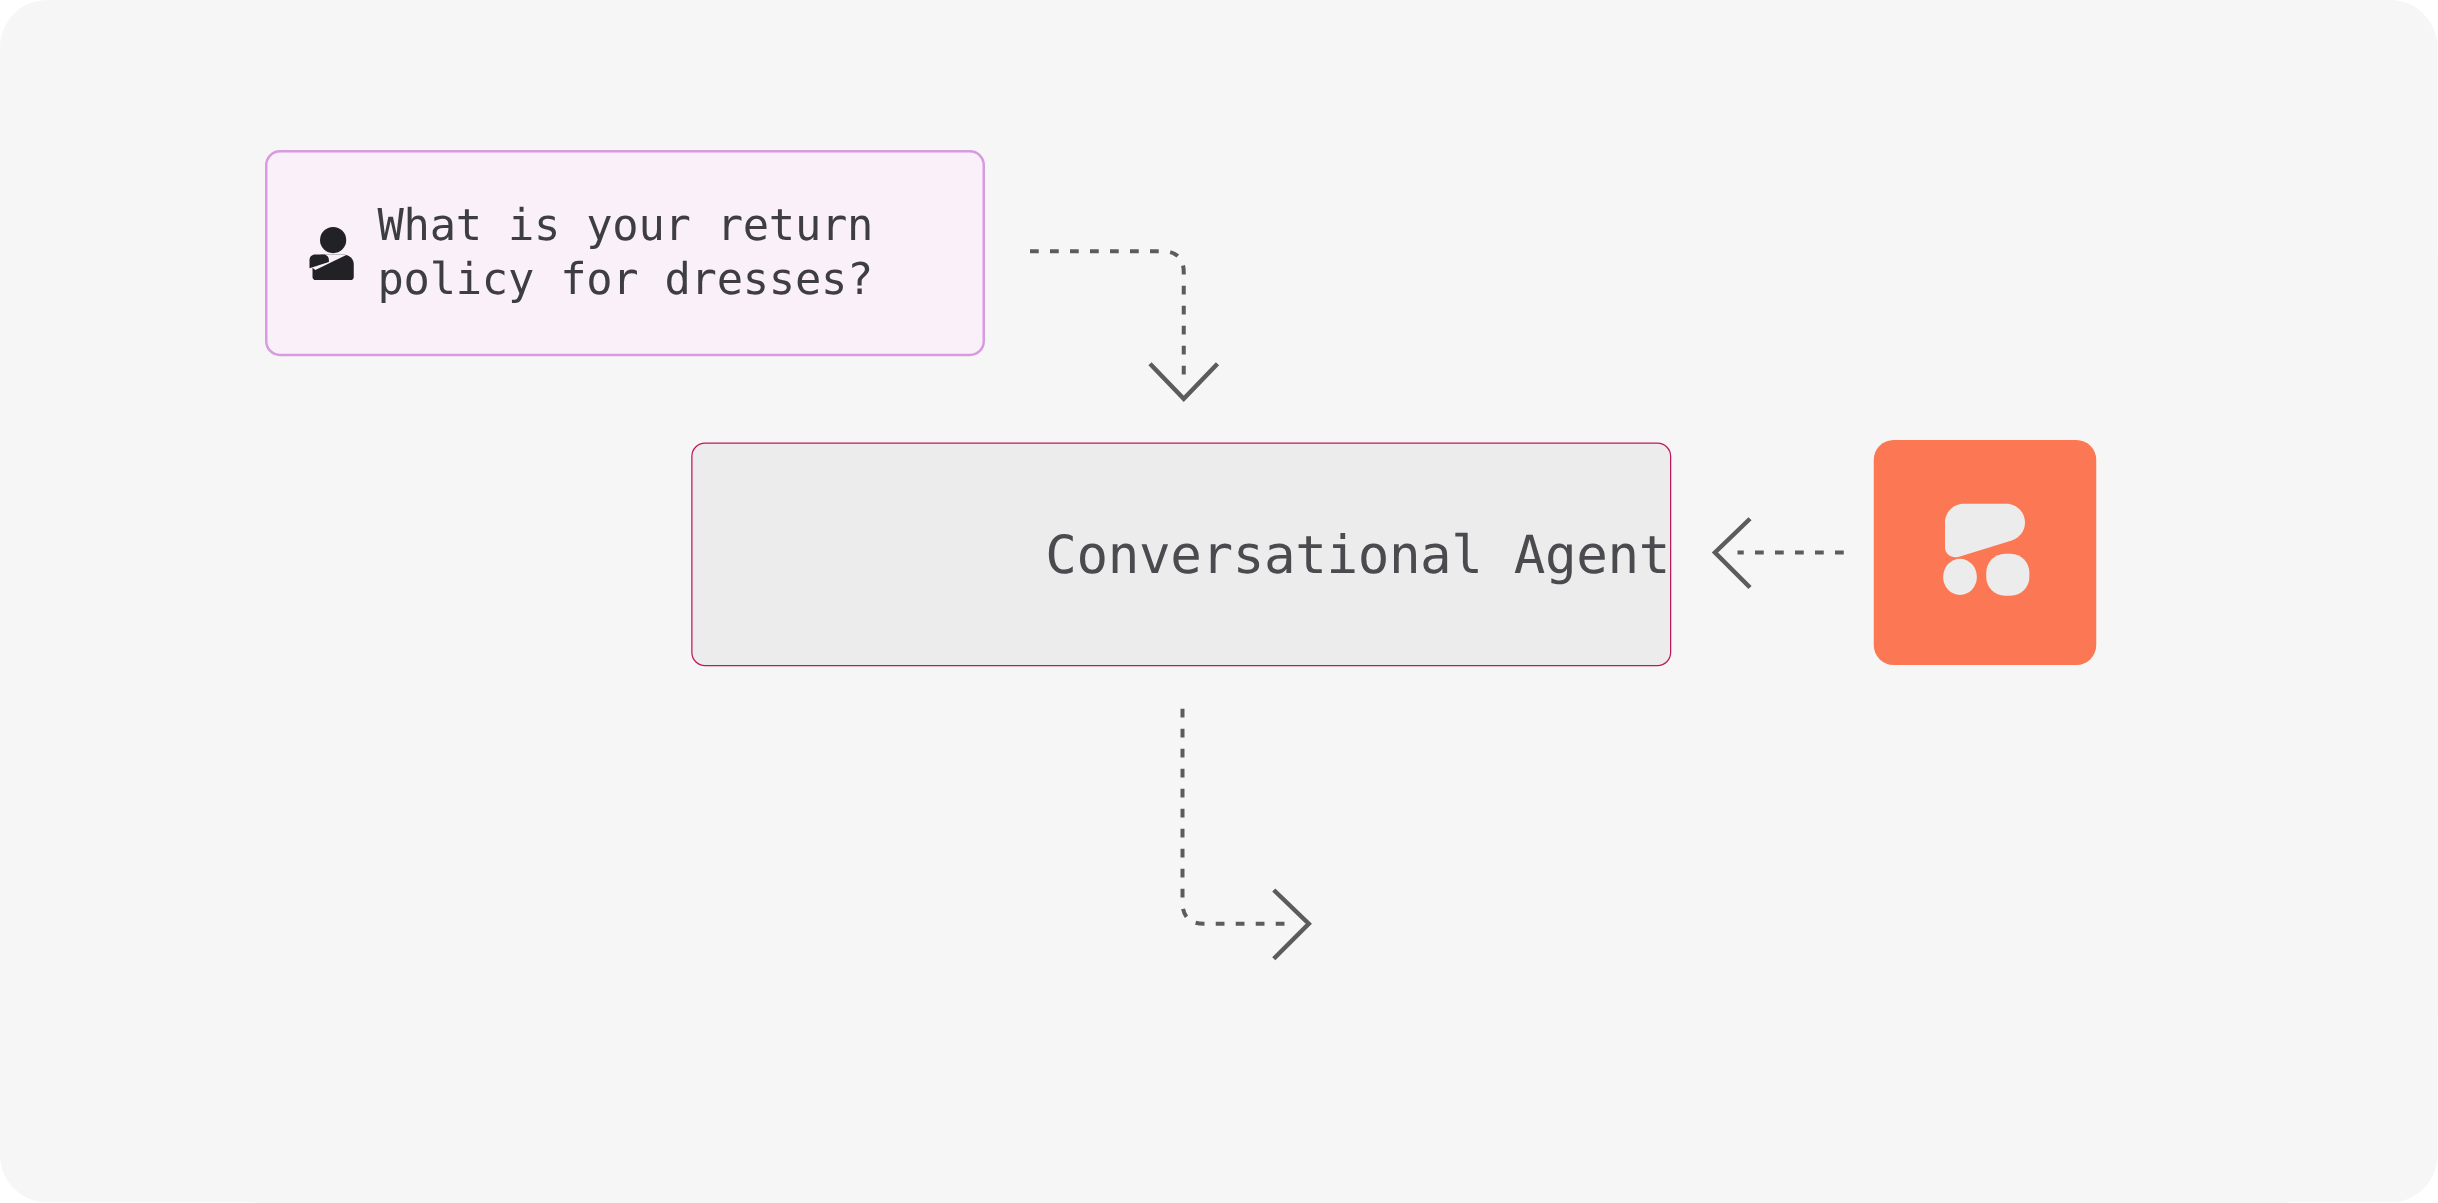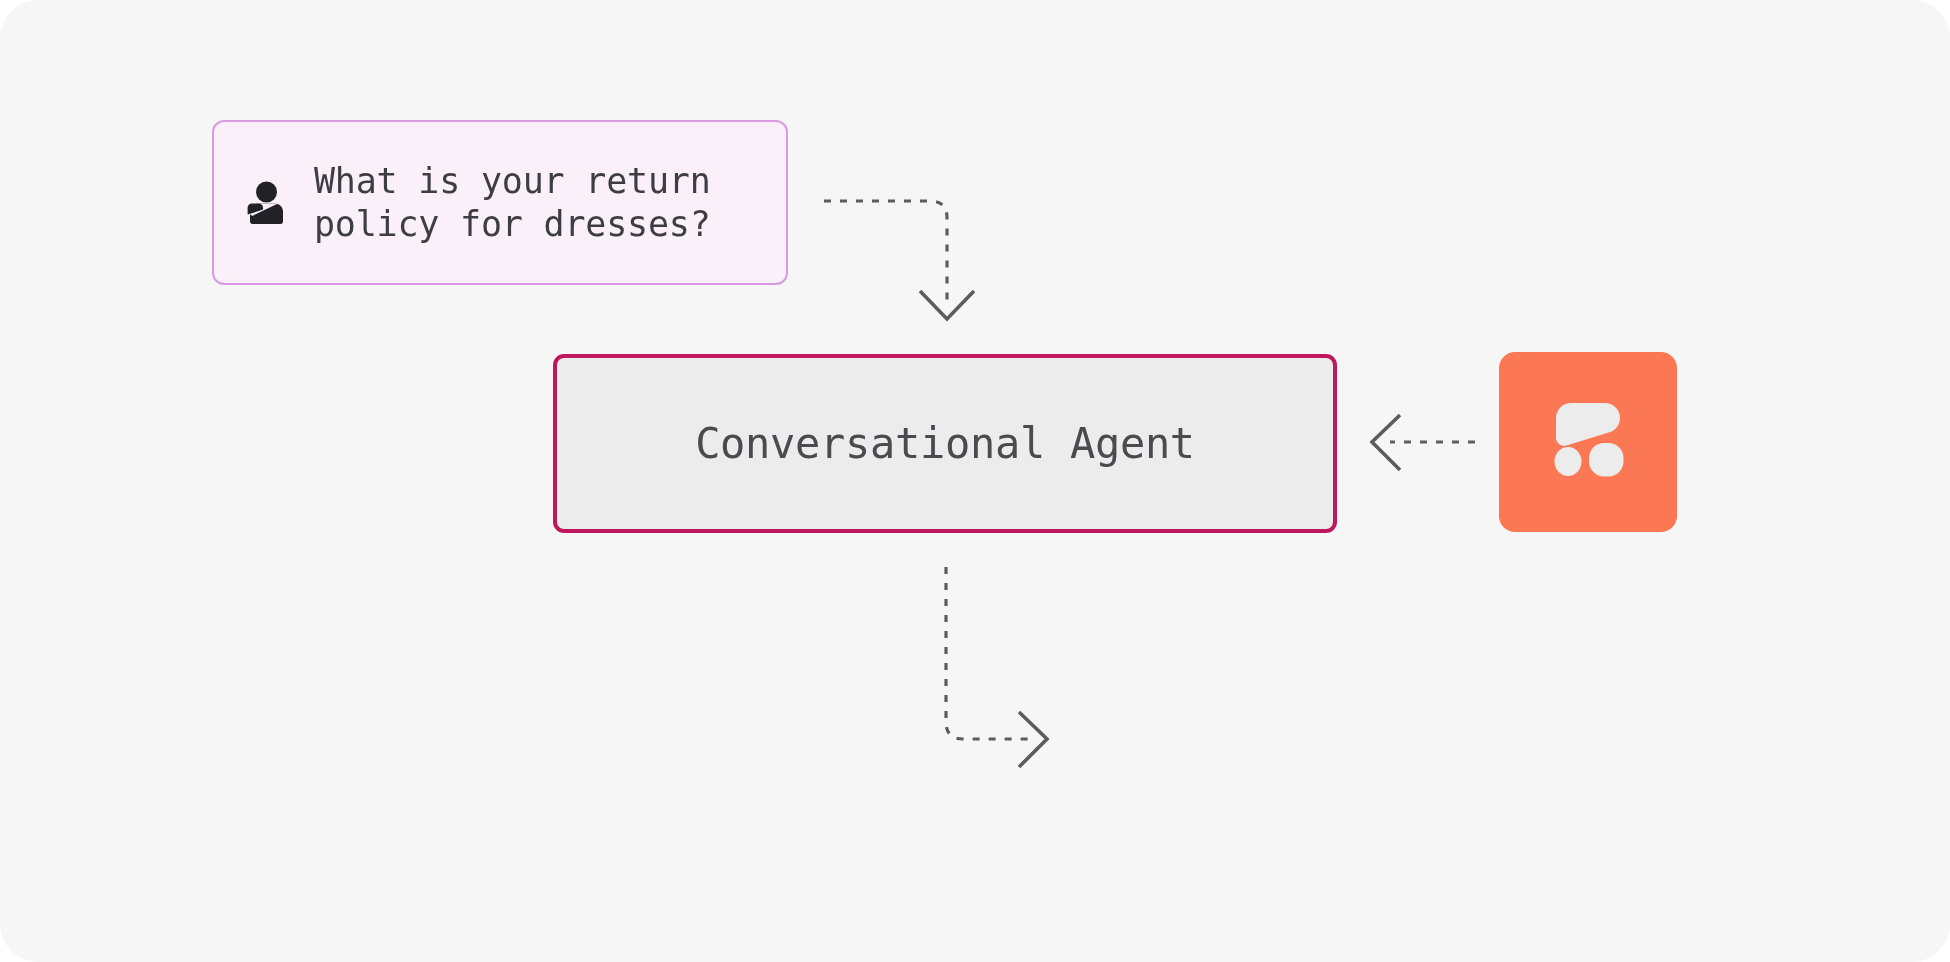--- a/index.html
+++ b/index.html
@@ -41,40 +41,40 @@
 
   
   #question-node {
     left: 212px;
     top: 120px;
     width: 576px;
     height: 165px;
     background: #f9f0fa;
     border: 2px solid #d89ae0;
     padding: 0 26px 0 30px;
-    gap: 26px;
+    gap: 14px;
   }
   #question-node .bubble-text {
     font-size: 35px;
     line-height: 1.22;
     color: #3e3e42;
     letter-spacing: -0.2px;
     white-space: pre-line;
   }
 
   
   #agent-node {
     left: 553px;
     top: 354px;
     width: 784px;
     height: 179px;
     background: #ececec;
-    border: 4px solid #be185d;
+    border: 1px solid #be185d;
     border-radius: 11px;
-    justify-content: center;
+    justify-content: flex-end;
   }
   #agent-node .agent-label {
     font-size: 42px;
     color: #4a4a4f;
     letter-spacing: -0.3px;
   }
 
   
   #answer-node {
     left: 1073px;

